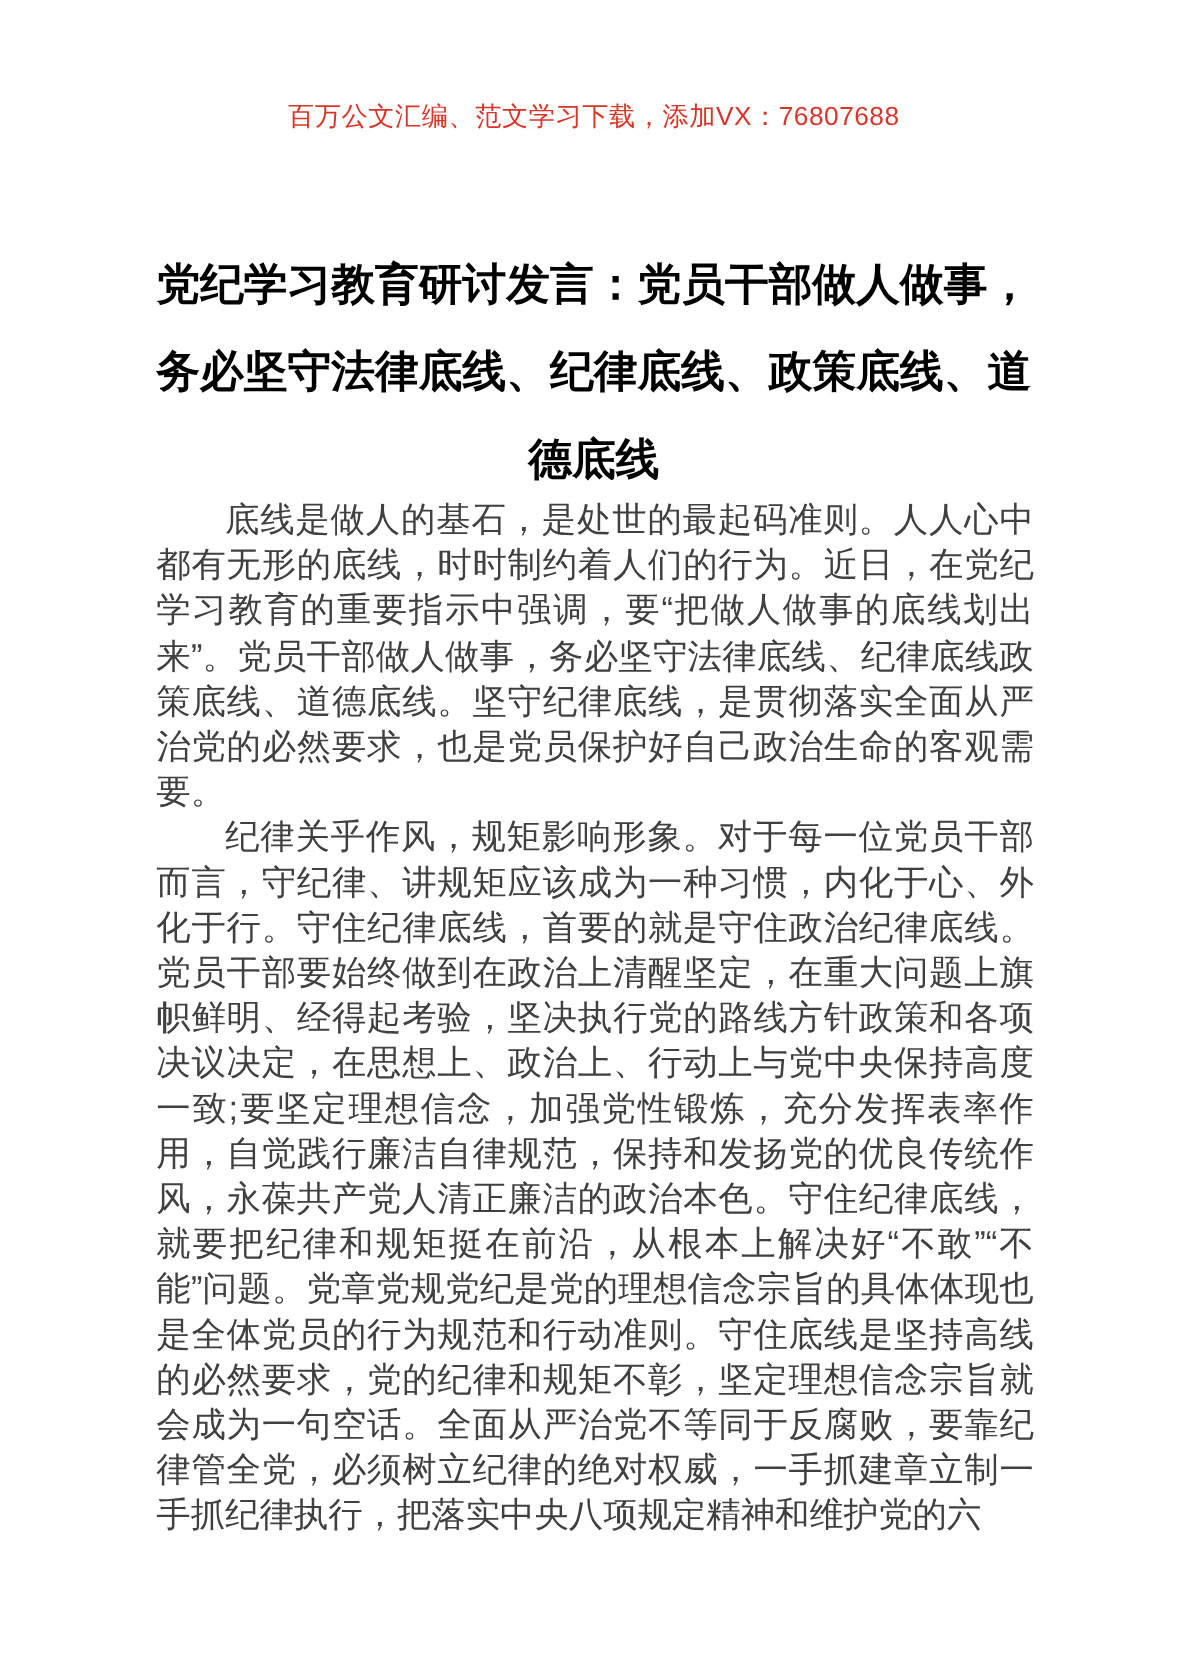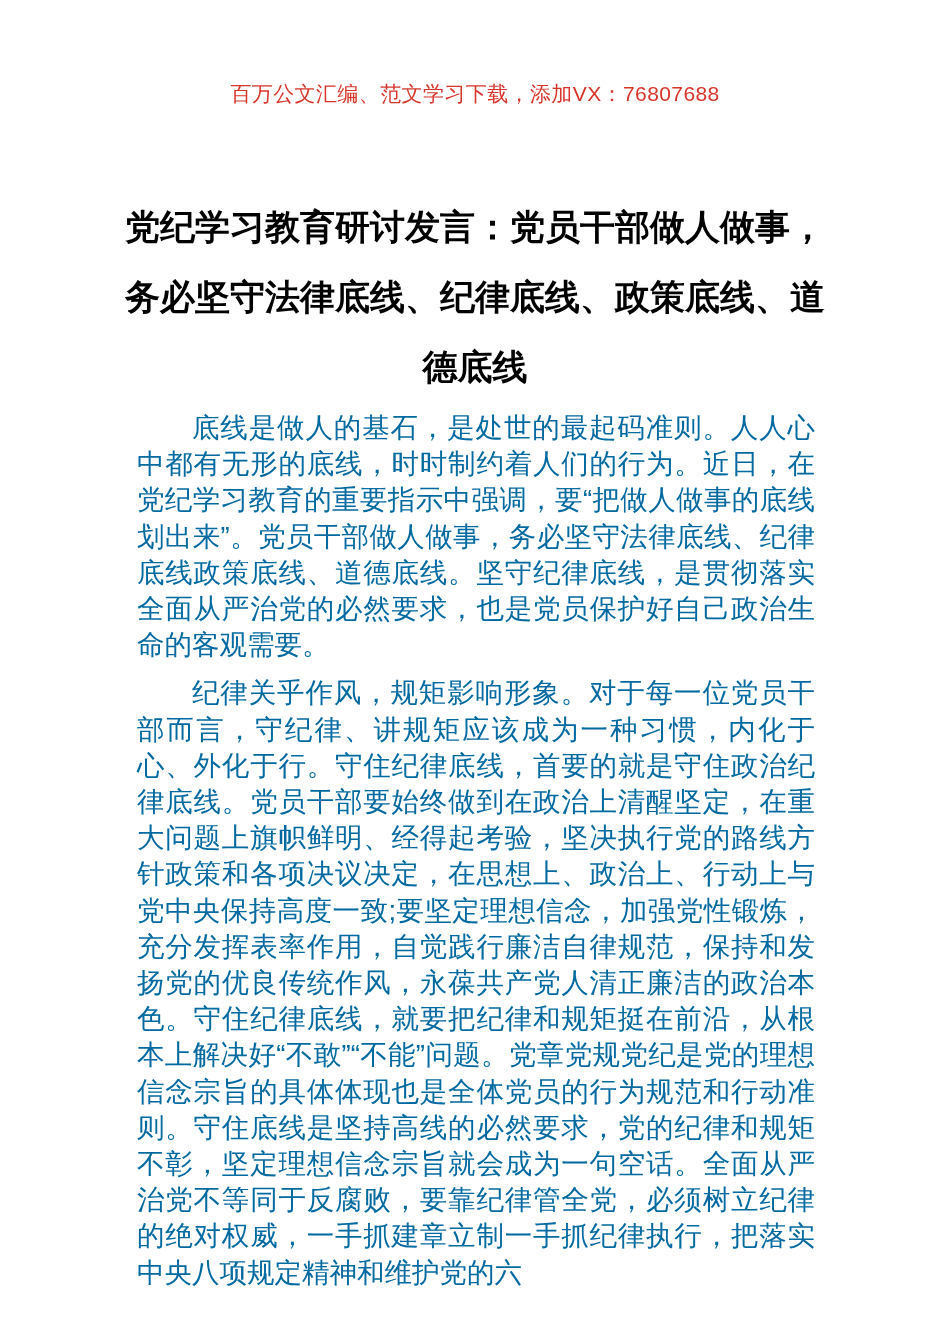--- a/index.html
+++ b/index.html
@@ -55,28 +55,28 @@
 
   
   .doc-body {
     position: absolute;
     top: 398px;
     left: 125px;
     width: 702px;
   }
 
   .para {
-    margin: 12px;
+    margin: 0;
     font-size: 27.5px;
     line-height: 36.2px;
     text-align: justify;
     text-justify: inter-ideograph;
     text-indent: 2em;
     letter-spacing: 0px;
-    color: #0369a1;
+    color: #404040;
     word-break: break-all;
   }
 
   .para + .para {
     margin-top: 0;
   }
 </style>
 </head>
 <body>
 

